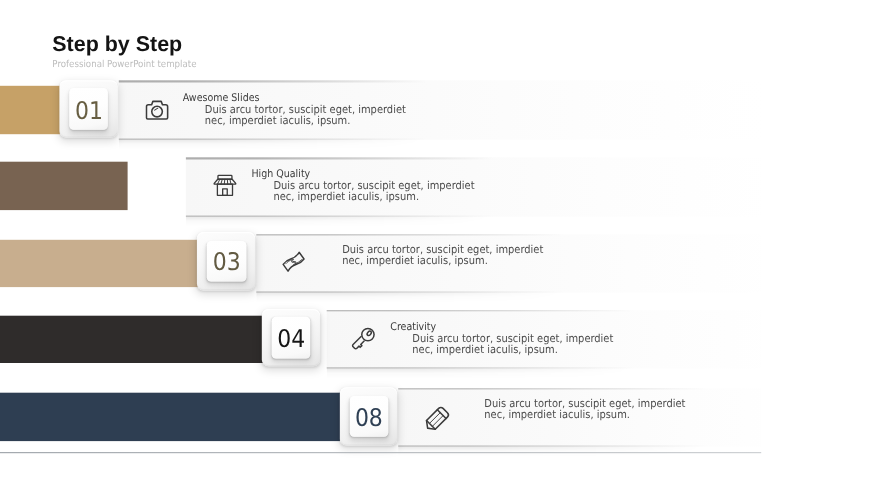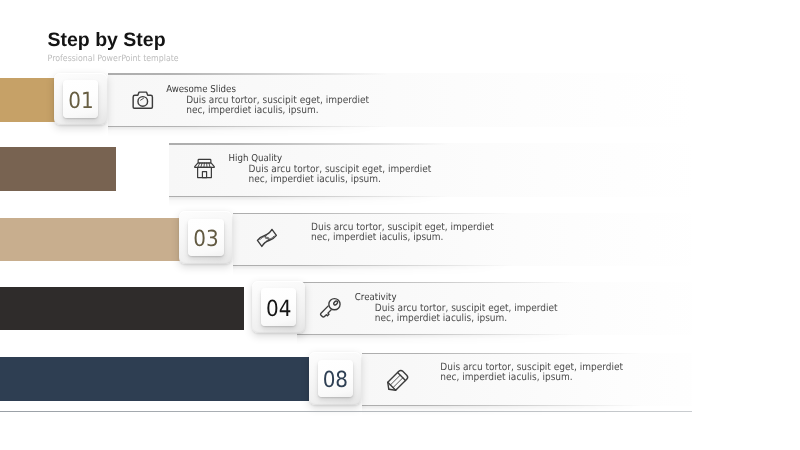--- a/index.html
+++ b/index.html
@@ -155,21 +155,21 @@
           <div class="p">nec, imperdiet iaculis, ipsum.</div>
         </div>
       </div>
       <div class="row" style="top: 281.9px;">
         <div class="bar" style="width:243.70000000000002px;top:5.100000000000023px;background:#2f2c2b"></div>
         <div class="panel" style="left:296.7px;width:503.3px">
           <div class="ln ltop" style="width:280px"></div>
           <div class="ln lbot" style="width:280px"></div>
           <div class="shadow" style="width:300px"></div>
         </div>
-        <div class="badge" style="left:252px;top:-1.2999999999999545px">
+        <div class="badge" style="left:238px;top:-1.2999999999999545px">
           <div class="inner">
             <span style="color:#151515">04</span>
           </div>
         </div>
         <div class="icon" style="left:315.8px;top:11.200000000000045px;width:28.6px;height:28.6px">
           <svg viewBox="0 0 24 24">
             <g fill="none" stroke="#3b3b3b" stroke-linejoin="round" stroke-linecap="round" stroke-width="1.15">
               <path d="M12.6 14.3 L10.0 16.9 L10.9 17.8 L9.6 19.1 L8.7 18.2 L7.1 19.8 A1.25 1.25 0 0 1 5.3 19.8 L4.2 18.7 A1.25 1.25 0 0 1 4.2 16.9 L10.3 10.8"></path>
               <circle cx="15.5" cy="9.4" r="4.7"></circle>
               <ellipse cx="16.5" cy="8.4" rx="1.25" ry="1.9" transform="rotate(42 16.5 8.4)"></ellipse>

